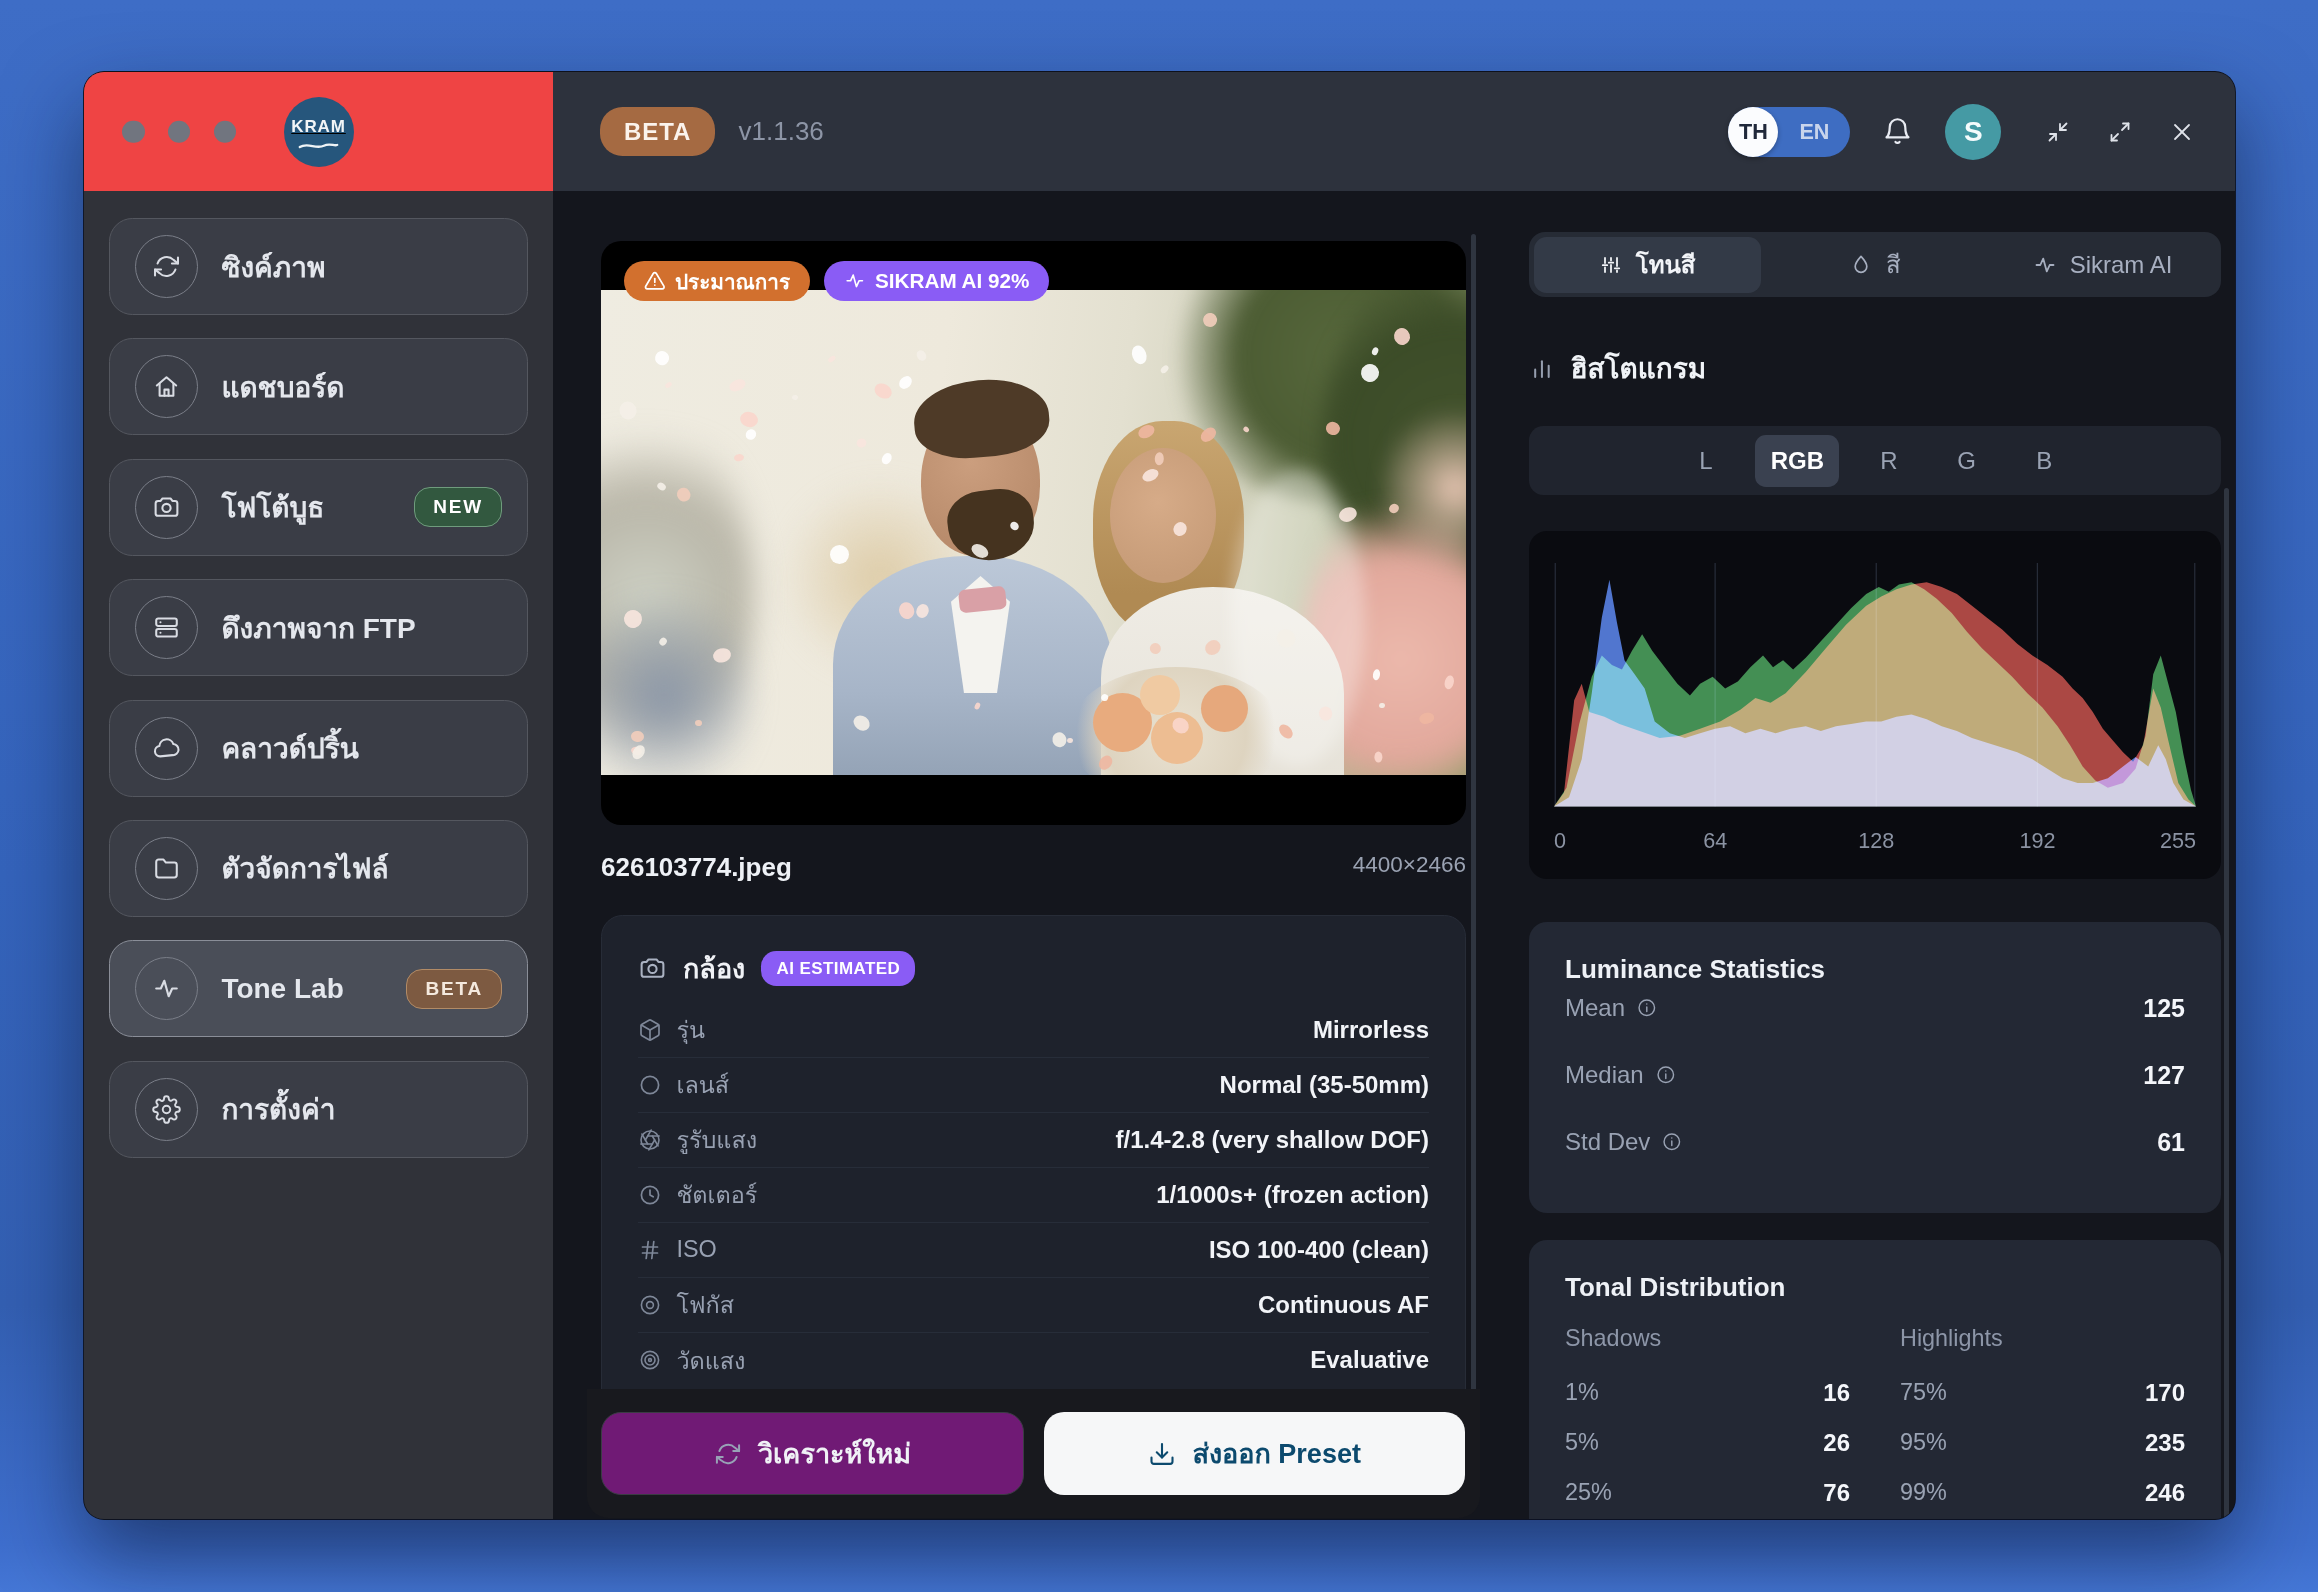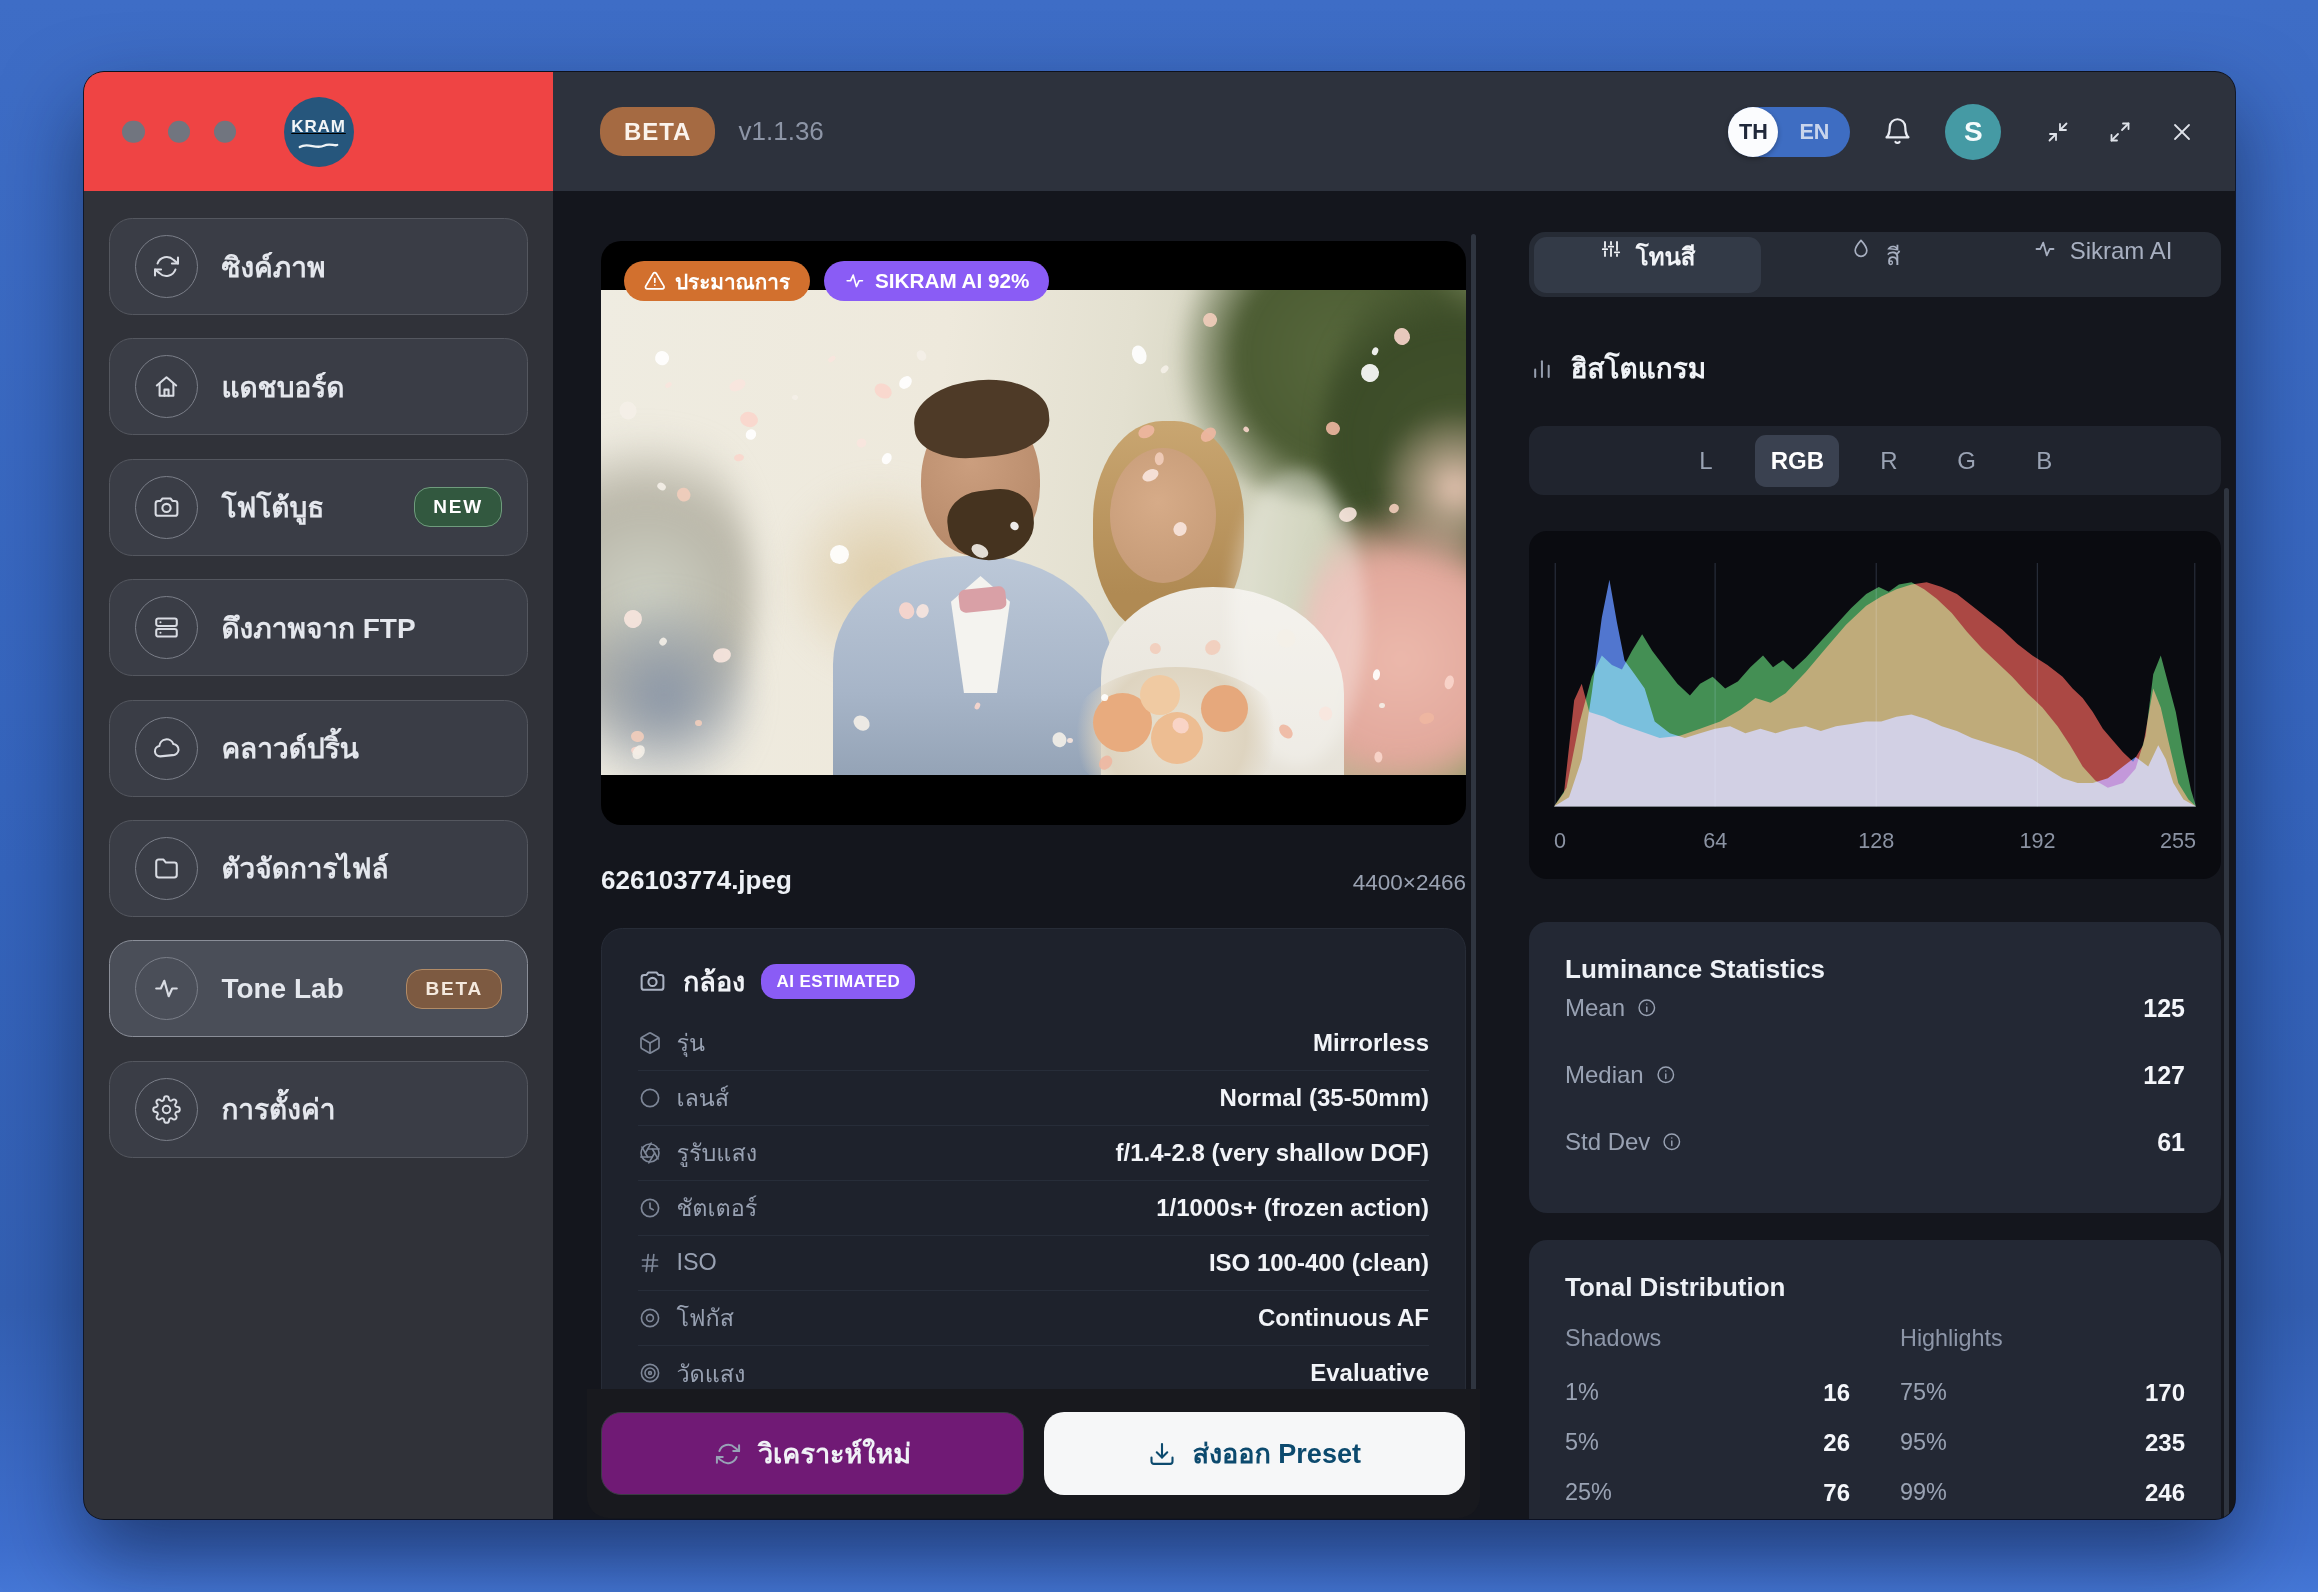--- a/index.html
+++ b/index.html
@@ -55,21 +55,21 @@
   .center-col { margin-left:48px; width:865px; flex:none; position:relative; }
   .photo-card { margin-top:50px; width:865px; height:584px; background:#000; border-radius:20px; position:relative; overflow:hidden; }
   .photo { position:absolute; left:0; top:49px; width:865px; height:485px; overflow:hidden;
     background:linear-gradient(97deg,#efece1 0%,#eee9dc 38%,#e3e0d0 58%,#d3d3be 72%,#aab287 88%,#8b9a63 100%); }
   .blob { position:absolute; border-radius:50%; }
   .photo-badges { position:absolute; left:23.4px; top:20px; display:flex; gap:14.4px; z-index:5; }
   .pbadge { height:40px; border-radius:20px; display:flex; align-items:center; gap:9px; padding:0 20px; color:#fff; font-size:20.7px; font-weight:bold; }
   .pbadge svg { width:21.6px; height:21.6px; }
   .pbadge.orange { background:#d2702e; }
   .pbadge.purple { background:#8a5cf5; }
-  .file-row { display:flex; align-items:flex-end; justify-content:space-between; margin-top:40px; }
+  .file-row { display:flex; align-items:flex-start; justify-content:space-between; margin-top:27px; }
   .file-name { color:#eef1f6; font-size:26px; font-weight:600; }
   .file-dims { color:#9aa2b2; font-size:22.5px; }
   .meta-card { margin-top:32px; background:#1e222c; border:0.9px solid #272c37; border-radius:21.6px; padding:31px 36px 0; height:503px; overflow:hidden; }
   .meta-head { display:flex; align-items:center; gap:16px; margin-bottom:12.6px; }
   .meta-head .mh-icon { color:#aab2c2; display:flex; }
   .meta-head svg { width:29px; height:29px; }
   .meta-title { color:#f0f2f6; font-size:27px; font-weight:bold; }
   .ai-badge { background:#8a5cf5; color:#fff; font-size:17px; font-weight:bold; padding:7.2px 15.3px; border-radius:15.3px; letter-spacing:0.4px; }
   .meta-row { display:flex; align-items:center; height:55px; border-bottom:0.9px solid #272d39; }
   .meta-row:last-child { border-bottom:none; }
@@ -79,21 +79,21 @@
   .footer-bar { position:absolute; left:-14.4px; top:1198px; width:893px; height:129px; background:#18191e; border-radius:0 0 21.6px 21.6px; z-index:10; display:flex; gap:20px; padding:23.4px 14.4px; }
   .act-btn { flex:1; border-radius:20px; display:flex; align-items:center; justify-content:center; gap:16px; font-size:27px; cursor:pointer; }
   .act-btn svg { width:28px; height:28px; }
   .btn-dark { background:#701a75; border:0.9px solid #3b3c44; color:#f0f2f6; font-weight:600; }
   .btn-dark svg { color:#98a2b6; }
   .btn-light { background:#f6f7f8; color:#0c4a6e; font-weight:bold; }
   .v-scroll { position:absolute; width:4.5px; border-radius:2.7px; background:#2f3540; }
   
   .right-panel { margin-left:63px; width:692px; flex:none; }
   .tabs-bar { margin-top:41px; height:65px; background:#262b35; border-radius:16px; display:flex; padding:4.5px; }
-  .tab { flex:1; display:flex; justify-content:center; gap:12.6px; color:#a7afc0; font-size:24px; border-radius:12.6px; cursor:pointer; }
+  .tab { flex:1; display:flex; align-items:center; justify-content:center; gap:12.6px; color:#a7afc0; font-size:24px; border-radius:12.6px; cursor:pointer; }
   .tab svg { width:24px; height:24px; }
   .tab.active { background:#333a47; color:#f2f4f8; font-weight:600; }
   .sect-head { margin-top:49px; display:flex; align-items:center; gap:14.4px; color:#f0f3f7; font-size:28px; font-weight:bold; }
   .sect-head svg { width:27px; height:27px; color:#959eae; }
   .chan-bar { margin-top:36px; height:69px; background:#20242e; border-radius:14.4px; display:flex; align-items:center; justify-content:center; gap:21.6px; }
   .chan { min-width:56px; height:52px; display:flex; align-items:center; justify-content:center; color:#9aa3b4; font-size:24px; border-radius:10.8px; cursor:pointer; }
   .chan.active { background:#3a4150; color:#fff; font-weight:bold; min-width:84px; }
   .hist-card { margin-top:36px; height:348px; background:#0a0b10; border-radius:18px; padding:27px 25px 12.6px; position:relative; }
   .hist-plot { position:relative; width:100%; height:261px; }
   .hist-plot svg { width:100%; height:100%; display:block; }

